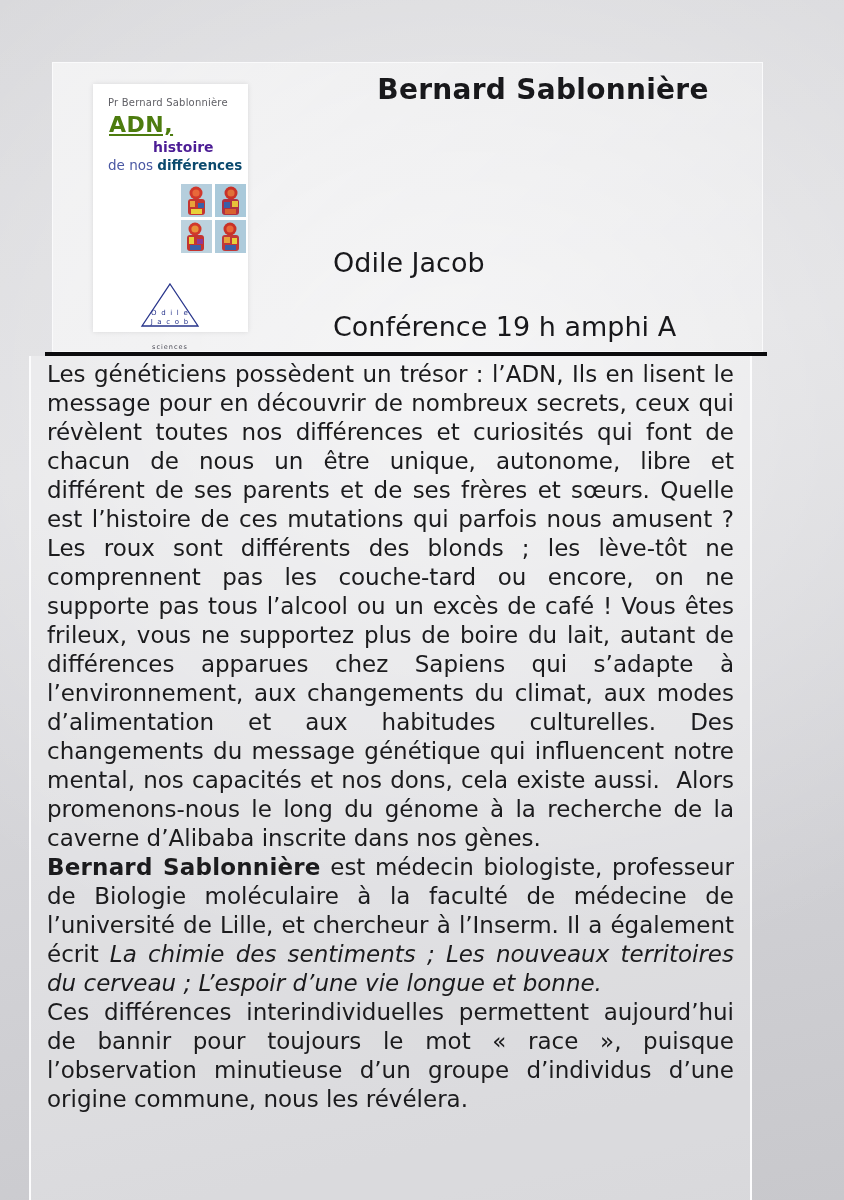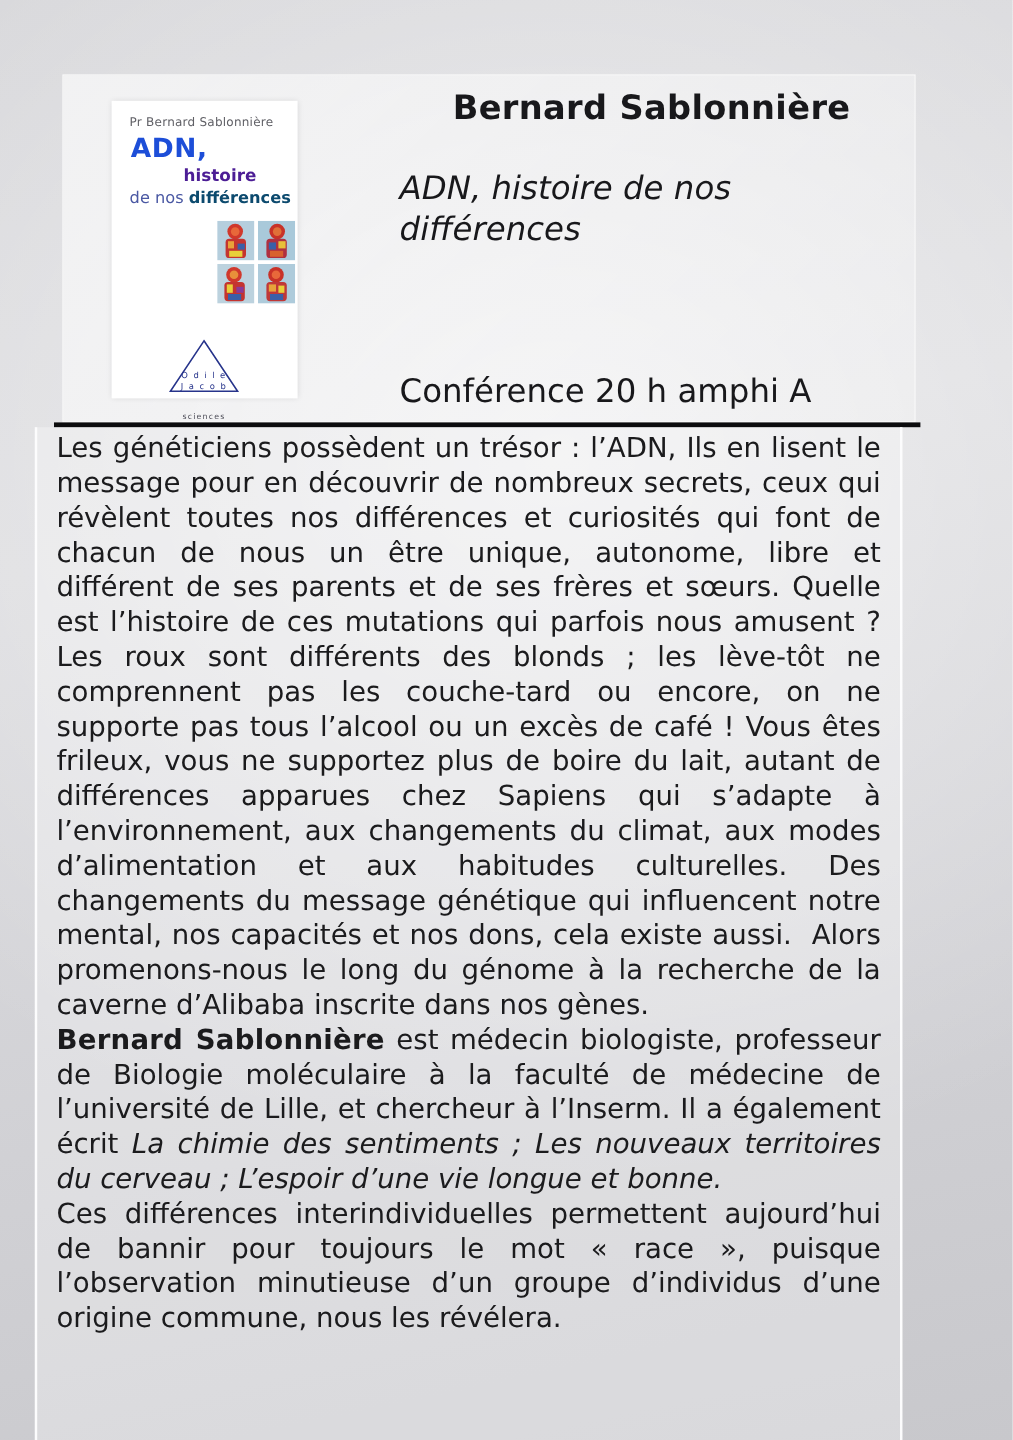--- a/index.html
+++ b/index.html
@@ -21,21 +21,21 @@
     border:1px solid #fafafb;
     box-sizing:border-box;
   }
 
   
   .book-cover{
     position:absolute;left:40px;top:21px;width:155px;height:248px;
     background:#ffffff;box-shadow:0 0 5px rgba(0,0,0,0.10);
   }
   .cover-author{position:absolute;left:15px;top:13px;font-size:10px;color:#606066;letter-spacing:.2px;text-align:center;}
-  .cover-t1{position:absolute;left:16px;top:28px;font-size:22px;font-weight:bold;color:#1d4ed8;letter-spacing:.5px;}
+  .cover-t1{position:absolute;left:16px;top:28px;font-size:22px;font-weight:bold;color:#4d7c0f;letter-spacing:.5px;text-decoration:underline;}
   .cover-t2{position:absolute;left:60px;top:55px;font-size:14px;font-weight:bold;color:#4c1d95;}
   .cover-t3{position:absolute;left:15px;top:73px;font-size:13.5px;color:#4a58a3;}
   .cover-t3 b{color:#0c4a6e;}
   .cover-art{position:absolute;left:88px;top:100px;display:grid;grid-template-columns:31px 31px;grid-auto-rows:33px;gap:3px;}
   .cover-art svg{display:block;width:31px;height:33px;}
   .cover-logo{position:absolute;left:47px;top:198px;width:60px;text-align:center;}
   .cover-logo svg{display:block;}
   .cover-logo-sub{font-size:6.5px;letter-spacing:1px;color:#4a4a55;margin-top:15px;}
 
   
@@ -119,22 +119,22 @@
           <path d="M30 2 L58 44 L2 44 Z" fill="none" stroke="#27348b" stroke-width="1.3"></path>
           <text x="30" y="33" text-anchor="middle" font-size="7" letter-spacing="1.2" fill="#27348b" font-family="DejaVu Sans, sans-serif">O d i l e</text>
           <text x="30" y="42" text-anchor="middle" font-size="7" letter-spacing="1.2" fill="#27348b" font-family="DejaVu Sans, sans-serif">J a c o b</text>
         </svg>
         <div class="cover-logo-sub">sciences</div>
       </div>
     </div>
 
     <div class="header-text">
       <div class="h-author">Bernard Sablonnière</div>
-      <div class="h-title">ADN, histoire de nos différences</div>
-      <div class="h-event">Conférence 20 h amphi A</div>
+      <div class="h-publisher">Odile Jacob</div>
+      <div class="h-event">Conférence 19 h amphi A</div>
     </div>
   </div>
 
   <div class="divider"></div>
 
   <div class="body-box">
     <p>Les généticiens possèdent un trésor&nbsp;: l’ADN, Ils en lisent le message pour en découvrir de nombreux secrets, ceux qui révèlent toutes nos différences et curiosités qui font de chacun de nous un être unique, autonome, libre et différent de ses parents et de ses frères et sœurs. Quelle est l’histoire de ces mutations qui parfois nous amusent&nbsp;? Les roux sont différents des blonds&nbsp;; les lève-tôt ne comprennent pas les couche-tard ou encore, on ne supporte pas tous l’alcool ou un excès de café&nbsp;! Vous êtes frileux, vous ne supportez plus de boire du lait, autant de différences apparues chez Sapiens qui s’adapte à l’environnement, aux changements du climat, aux modes d’alimentation et aux habitudes culturelles. Des changements du message génétique qui influencent notre mental, nos capacités et nos dons, cela existe aussi.&nbsp; Alors promenons-nous le long du génome à la recherche de la caverne d’Alibaba inscrite dans nos gènes.</p>
     <p><b>Bernard Sablonnière</b><span> est médecin biologiste, professeur de Biologie moléculaire à la faculté de médecine de l’université de Lille, et chercheur à l’Inserm. Il a également écrit </span><i>La chimie des sentiments&nbsp;; Les nouveaux territoires du cerveau&nbsp;; L’espoir d’une vie longue et bonne.</i></p>
     <p>Ces différences interindividuelles permettent aujourd’hui de bannir pour toujours le mot «&nbsp;race&nbsp;», puisque l’observation minutieuse d’un groupe d’individus d’une origine commune, nous les révélera.</p>
   </div>

